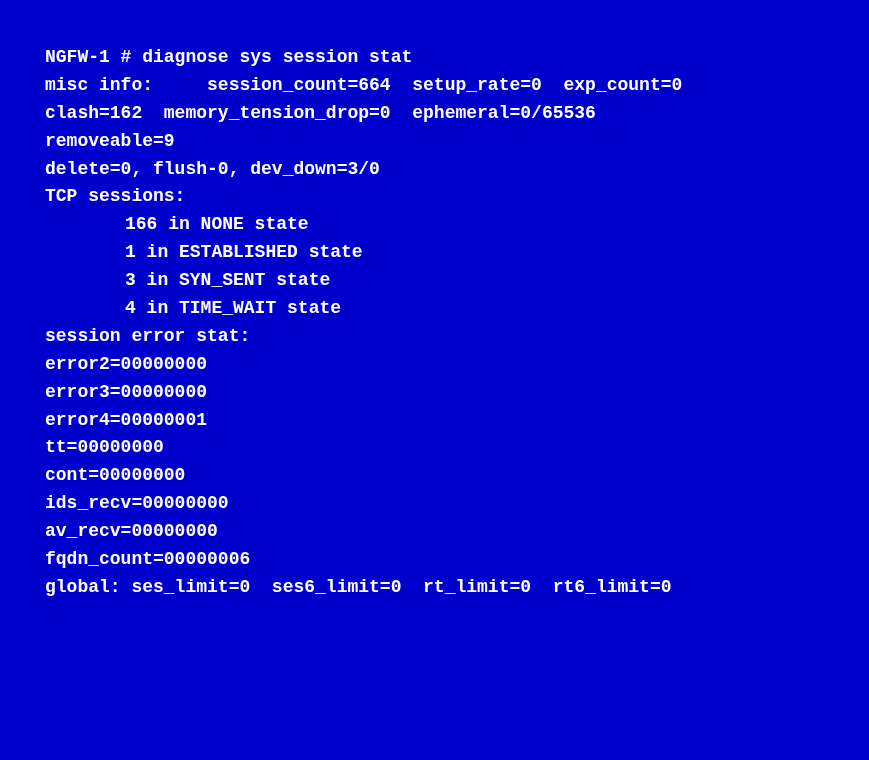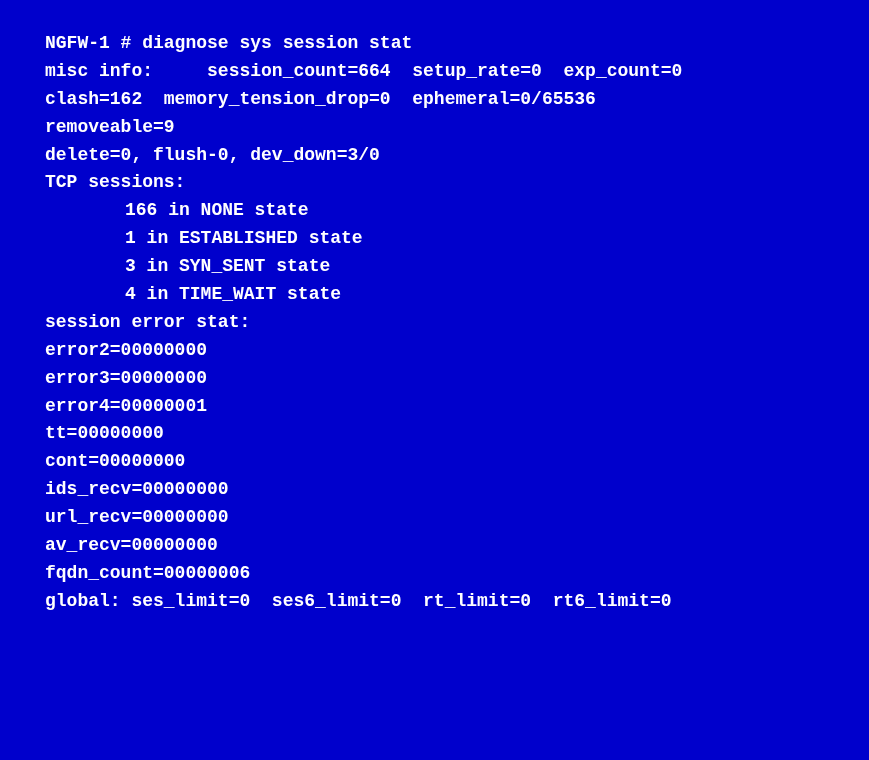--- a/index.html
+++ b/index.html
@@ -15,21 +15,21 @@
       display: flex;
       align-items: center;
       justify-content: center;
       overflow: hidden;
     }
 
     .terminal {
       width: 869px;
       height: 760px;
       background-color: #0000cc;
-      padding: 30px 45px;
+      padding: 44px 45px;
       font-family: 'Courier New', Courier, monospace;
       font-size: 18px;
       font-weight: bold;
       color: #ffffff;
       line-height: 1.55;
     }
 
     .line {
       white-space: pre;
       display: block;
@@ -55,17 +55,16 @@
     <span class="indent">1 in ESTABLISHED state</span>
     <span class="indent">3 in SYN_SENT state</span>
     <span class="indent">4 in TIME_WAIT state</span>
     <span class="line">session error stat:</span>
     <span class="line">error2=00000000</span>
     <span class="line">error3=00000000</span>
     <span class="line">error4=00000001</span>
     <span class="line">tt=00000000</span>
     <span class="line">cont=00000000</span>
     <span class="line">ids_recv=00000000</span>
-    <span class="line">url_recv=00000000</span>
     <span class="line">av_recv=00000000</span>
     <span class="line">fqdn_count=00000006</span>
     <span class="line">global: ses_limit=0  ses6_limit=0  rt_limit=0  rt6_limit=0</span>
   </div>
 
 </body></html>

